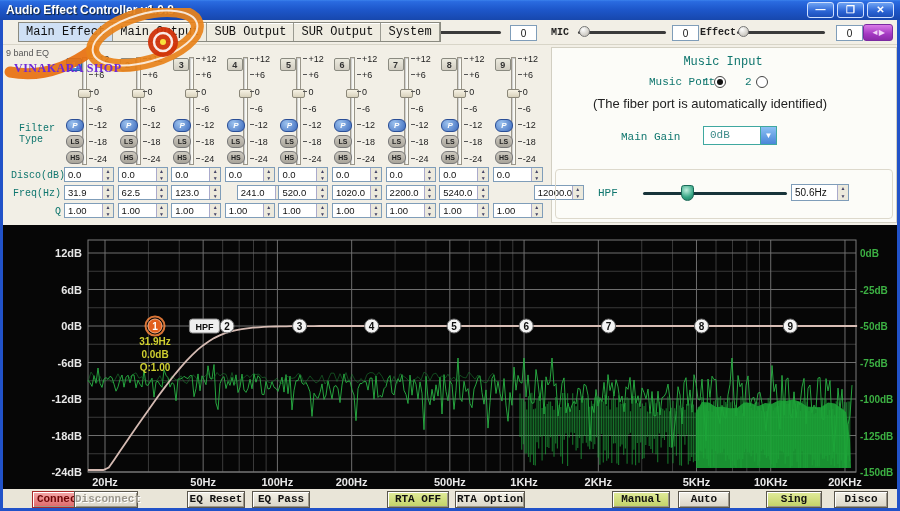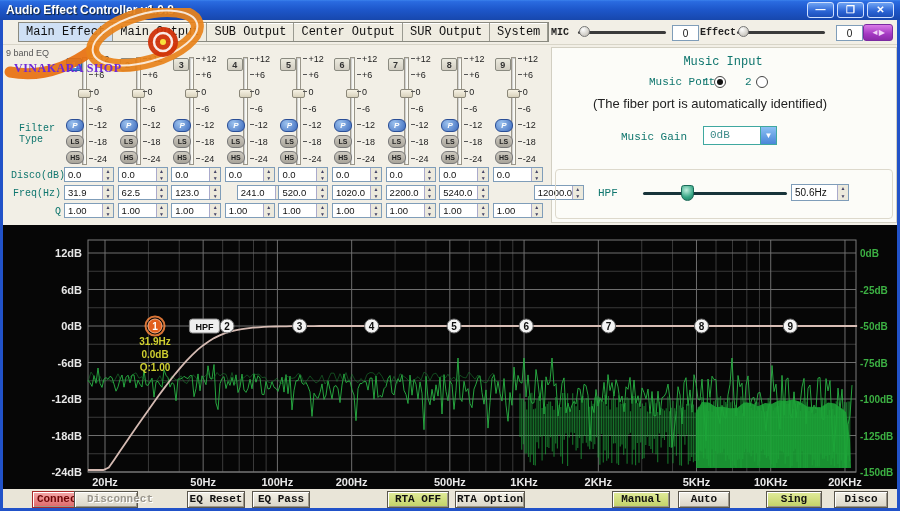--- a/index.html
+++ b/index.html
@@ -99,21 +99,20 @@
       <button class="winbtn">—</button>
       <button class="winbtn">❐</button>
       <button class="winbtn">✕</button>
     </span>
   </div>
 
   <div class="tabbar" id="tabs">
       <div class="tab sel">Main Effect</div>
       <div class="tab">Main Output</div>
       <div class="tab">SUB Output</div>
-      <div class="tab">Center Output</div>
       <div class="tab">SUR Output</div>
       <div class="tab">System</div>
     </div>
   <div id="topsliders">
       <div class="tslider-label" style="left: 385px;">Music</div>
       <div class="track-h" style="left: 413px; width: 88px;"></div>
       <div class="thumb-h" style="left: 414px;"></div>
       <div class="valbox" style="left: 510px;">0</div>
       <div class="tslider-label" style="left: 551px;">MIC</div>
       <div class="track-h" style="left: 578px; width: 88px;"></div>
@@ -462,21 +461,21 @@
         </div>
       </div>
     <div id="right-panel">
         <div class="mono-label" style="left: 600px; top: 10px; width: 240px; text-align: center; font-size: 12px;">Music Input</div>
         <div class="mono-label" style="left: 646px; top: 31px;">Music Port</div>
         <div class="mono-label" style="left: 700px; top: 31px;">1</div>
         <div class="radio sel" style="left: 711px; top: 31px;"></div>
         <div class="mono-label" style="left: 742px; top: 31px;">2</div>
         <div class="radio" style="left: 753px; top: 31px;"></div>
         <div class="note" style="left: 590px; top: 51px;">(The fiber port is automatically identified)</div>
-        <div class="mono-label" style="left: 618px; top: 86px;">Music Gain</div>
+        <div class="mono-label" style="left: 618px; top: 86px;">Main Gain</div>
         <div class="dropdown" style="left: 700px; top: 81px;">
           <div class="dval">0dB</div>
           <div class="darrow">▼</div>
         </div>
         <div class="groupbox" style="left: 552px; top: 124px; width: 338px; height: 50px;"></div>
         <div class="mono-label" style="left: 595px; top: 142px;">HPF</div>
         <div class="hpf-track" style="left: 640px; top: 147px; width: 144px;"></div>
         <div class="hpf-thumb" style="left: 678px; top: 140px;"></div>
         <div class="spinbox" style="left: 788px; top: 139px; width: 58px; height: 17px;">
           <div class="val" style="font-size: 10px; top: 2px;">50.6Hz</div>
@@ -583,21 +582,21 @@
       <text x="608.5299197211277" y="329.5" fill="#111" font-size="10" font-weight="bold" text-anchor="middle">7</text>
       <circle cx="701.4981965169284" cy="326" r="7" fill="#f4f4f4" stroke="#666"></circle>
       <text x="701.4981965169284" y="329.5" fill="#111" font-size="10" font-weight="bold" text-anchor="middle">8</text>
       <circle cx="790.2587874196295" cy="326" r="7" fill="#f4f4f4" stroke="#666"></circle>
       <text x="790.2587874196295" y="329.5" fill="#111" font-size="10" font-weight="bold" text-anchor="middle">9</text>
     </svg>
 
   <div class="bottombar"></div>
   <div id="bottombtns">
       <button class="btn connect" style="left: 32px; width: 56px;">Connect</button>
-      <button class="btn disabled" style="left: 74px; width: 64px; padding-left: 12px;">Disconnect</button>
+      <button class="btn disabled" style="left: 74px; width: 64px;">Disconnect</button>
       <button class="btn" style="left: 187px; width: 58px;">EQ Reset</button>
       <button class="btn" style="left: 252px; width: 58px;">EQ Pass</button>
       <button class="btn green" style="left: 387px; width: 62px;">RTA OFF</button>
       <button class="btn" style="left: 455px; width: 70px;">RTA Option</button>
       <button class="btn green" style="left: 612px; width: 58px;">Manual</button>
       <button class="btn" style="left: 678px; width: 52px;">Auto</button>
       <button class="btn green" style="left: 766px; width: 56px;">Sing</button>
       <button class="btn" style="left: 834px; width: 54px;">Disco</button>
     </div>
 

